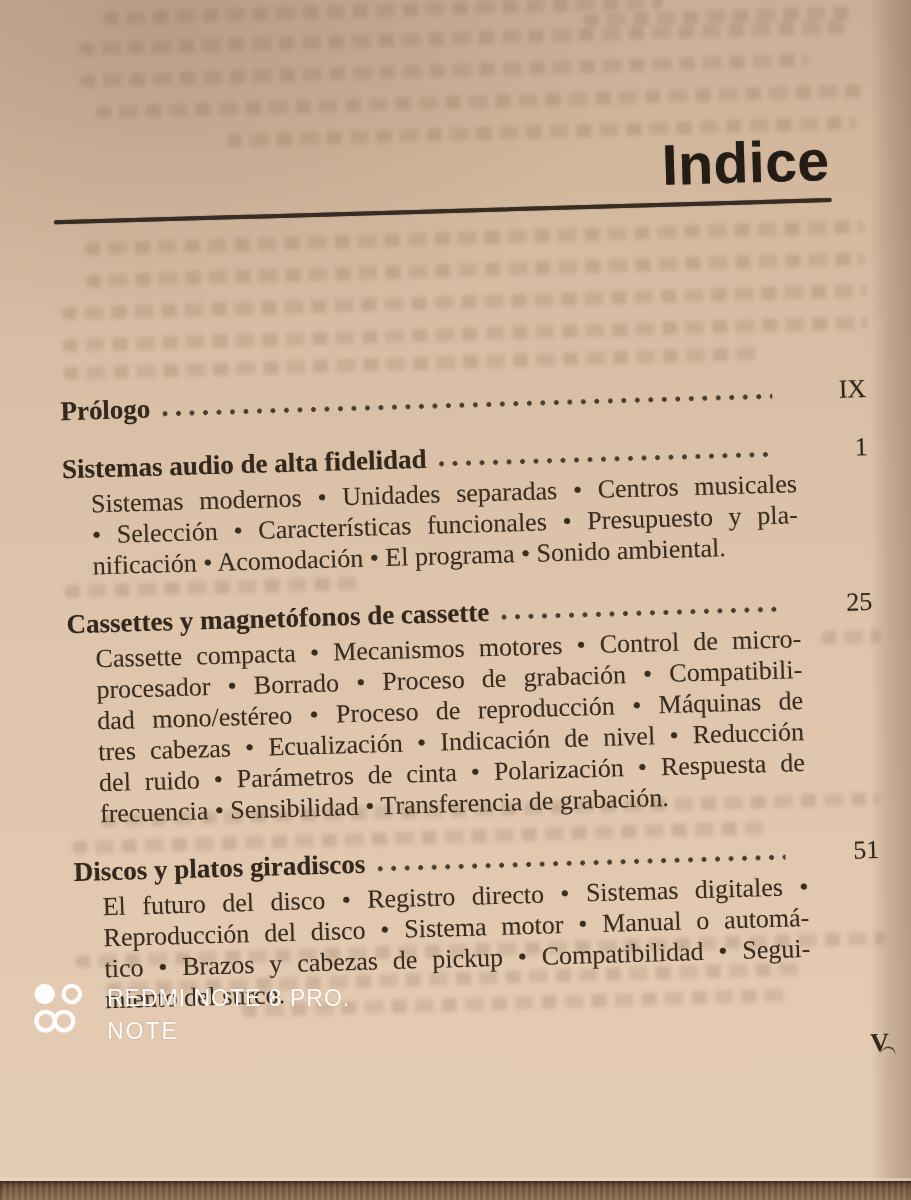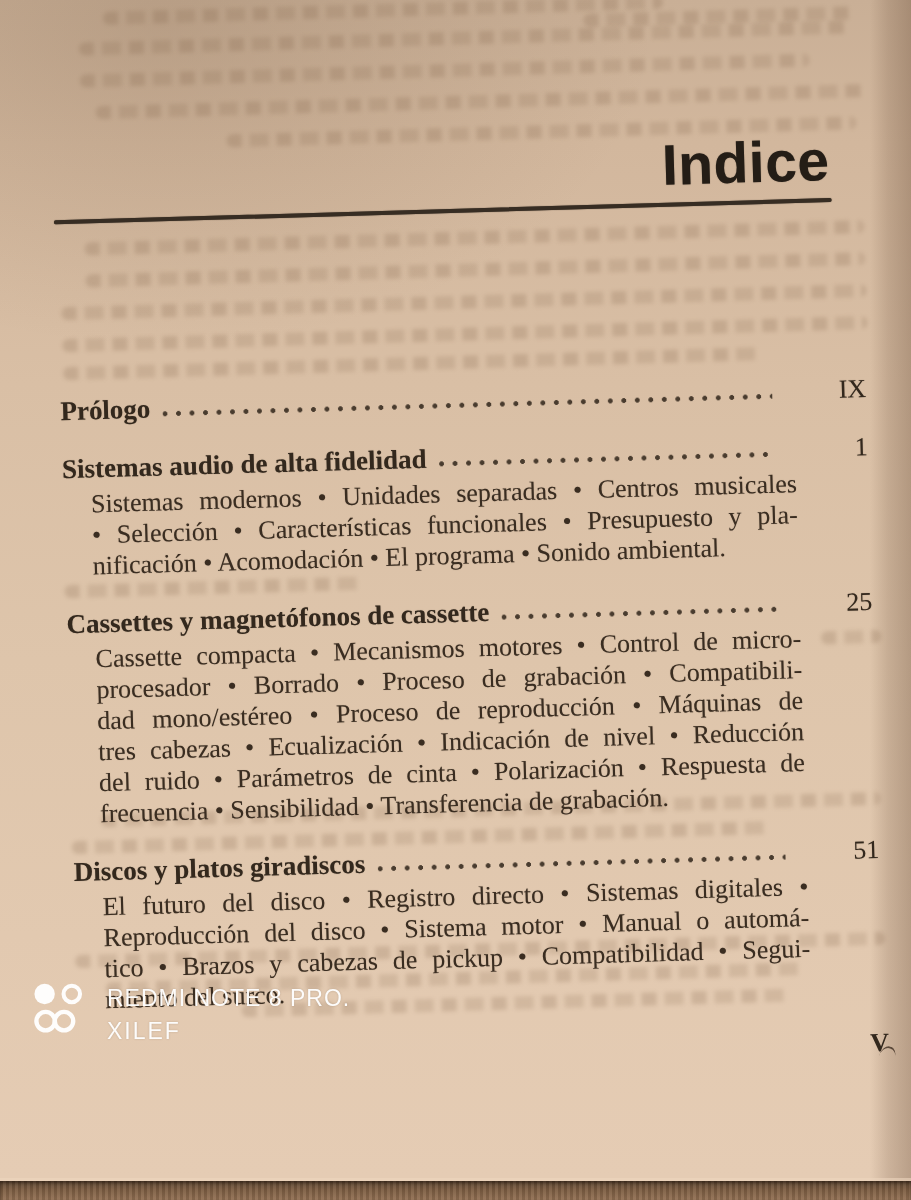--- a/index.html
+++ b/index.html
@@ -133,17 +133,17 @@
 
   <div class="watermark">
     <svg class="wm-icon" viewBox="0 0 66 54">
       <circle cx="12" cy="12" r="10.5" fill="#ffffff"></circle>
       <circle cx="40" cy="12" r="8.5" fill="none" stroke="#ffffff" stroke-width="4.2"></circle>
       <circle cx="13" cy="40" r="9.5" fill="none" stroke="#ffffff" stroke-width="4.5"></circle>
       <circle cx="32" cy="40" r="9.5" fill="none" stroke="#ffffff" stroke-width="4.5"></circle>
     </svg>
     <div class="wm-text">
       <div>REDMI NOTE 8 PRO.</div>
-      <div style="letter-spacing:2px">XILEF</div>
+      <div style="letter-spacing:2px">NOTE</div>
     </div>
   </div>
 
 </div>
 
 </body></html>

